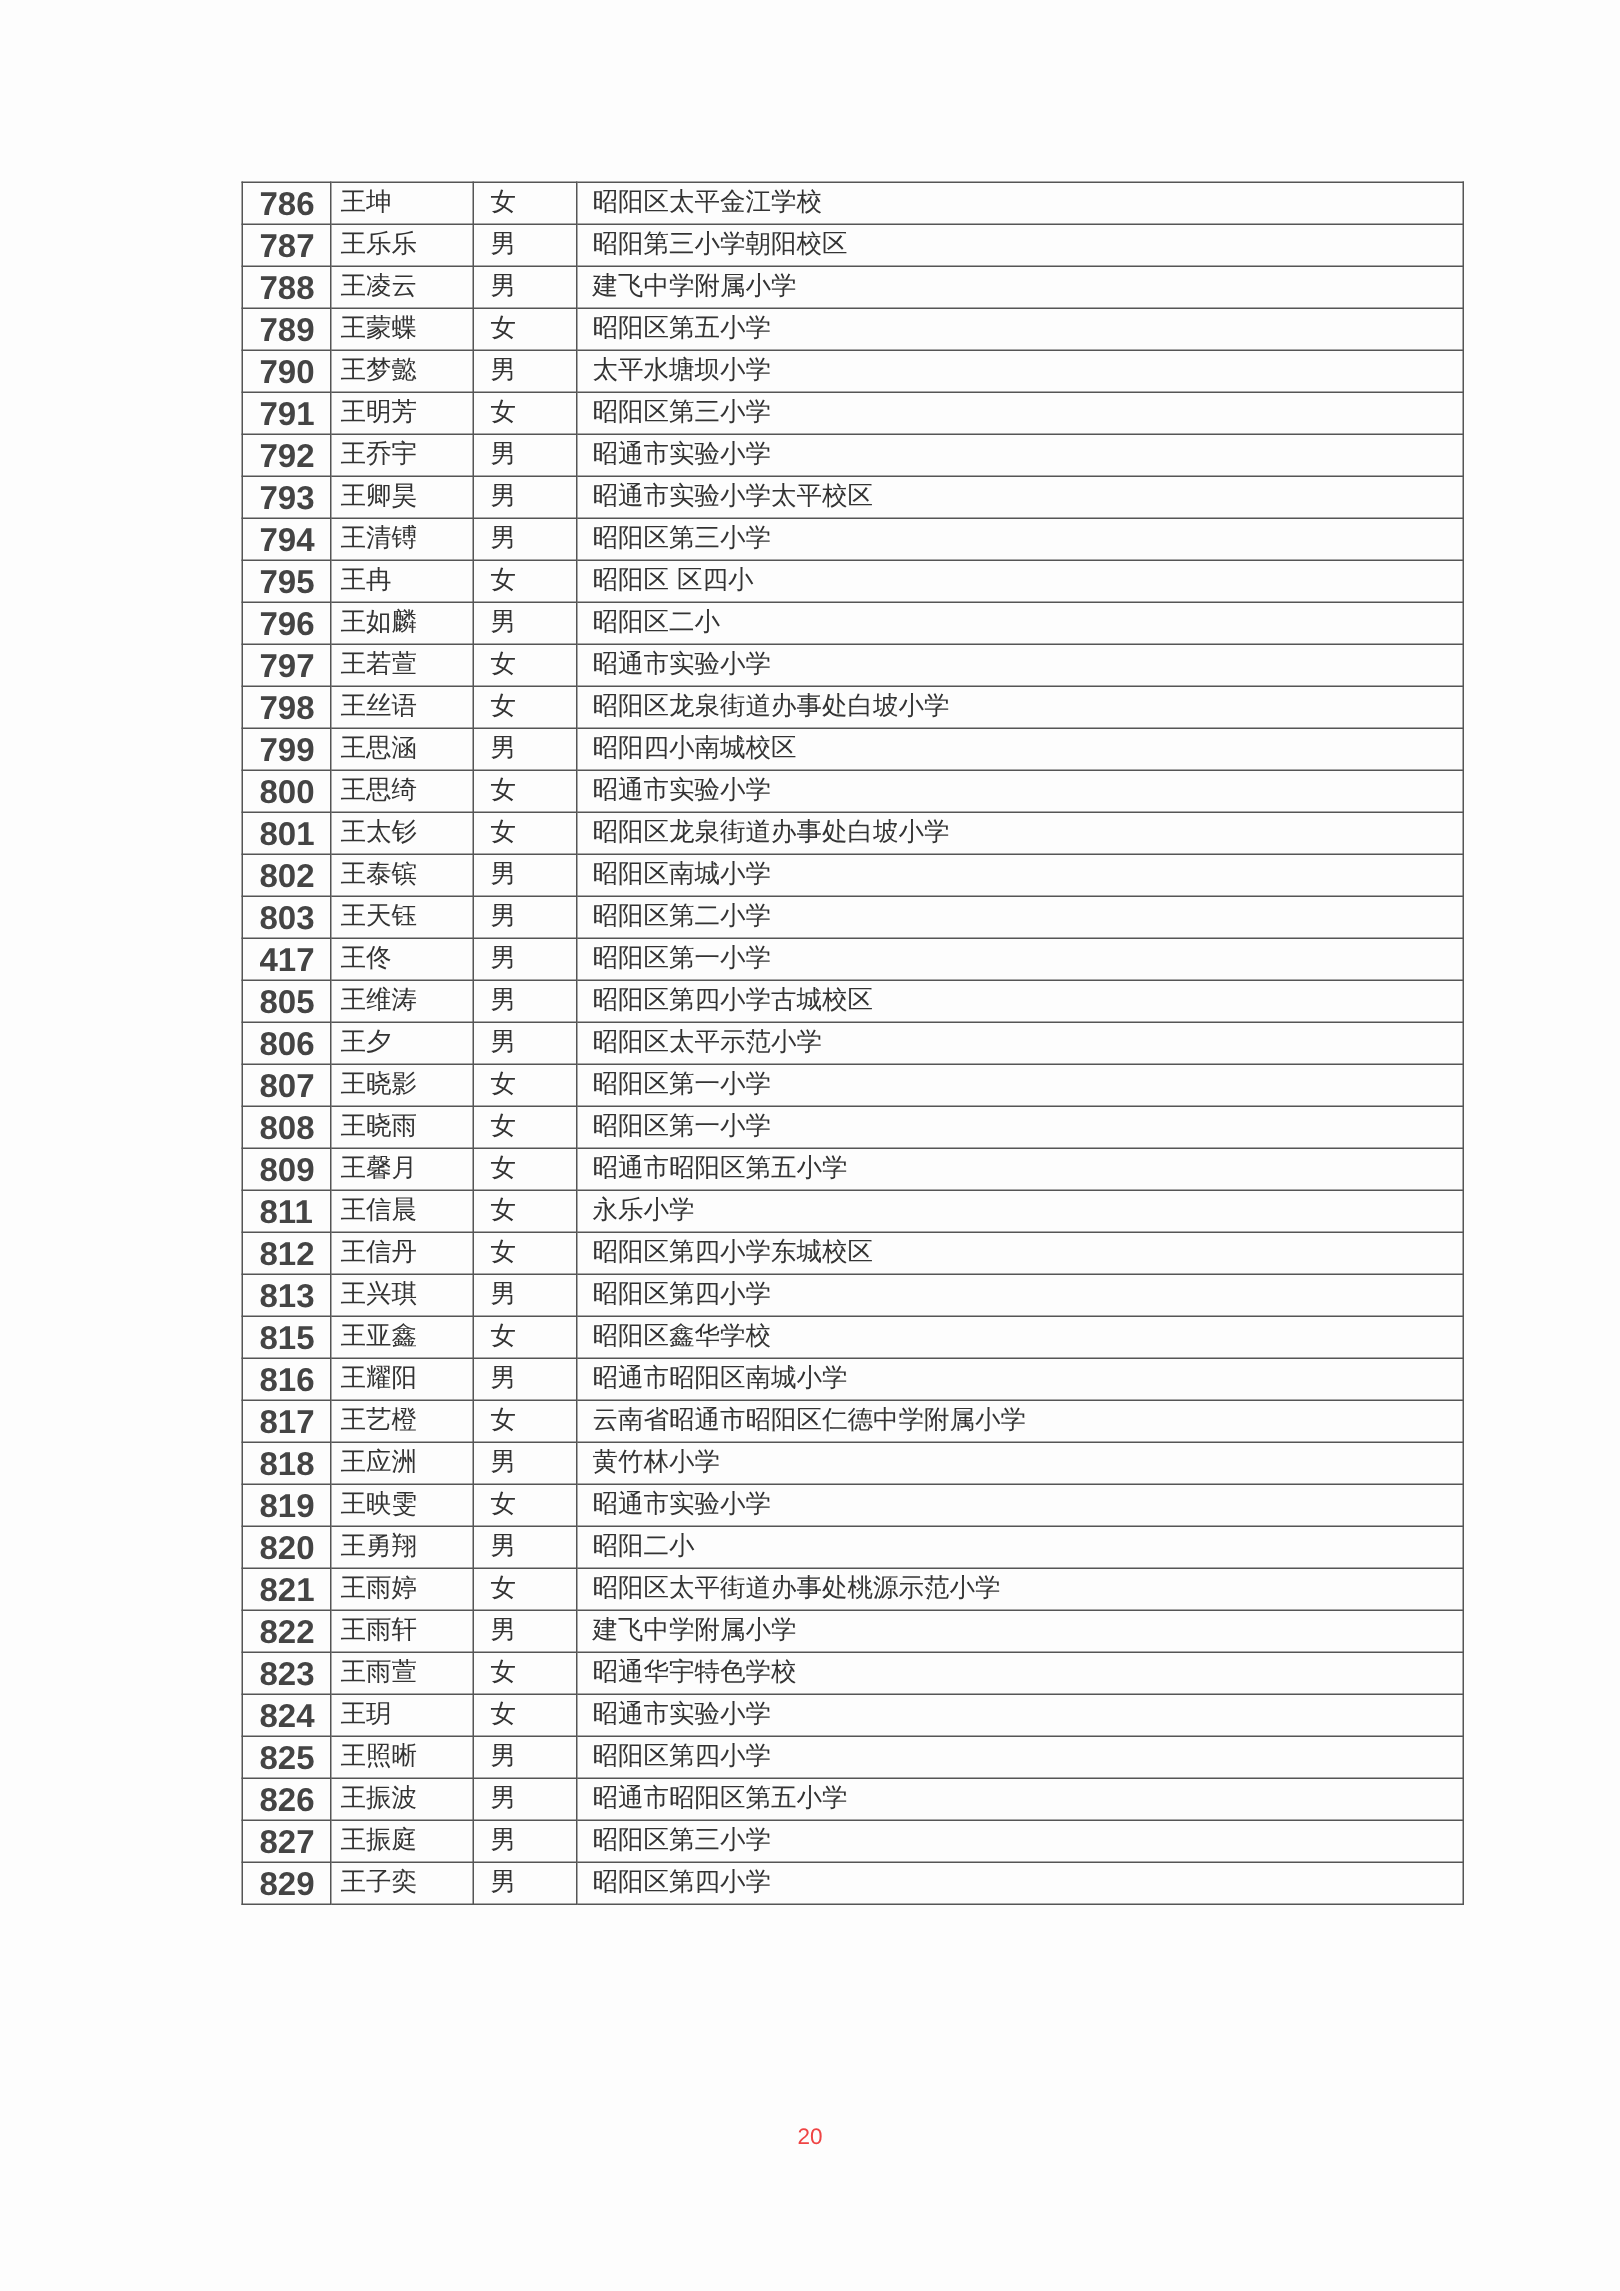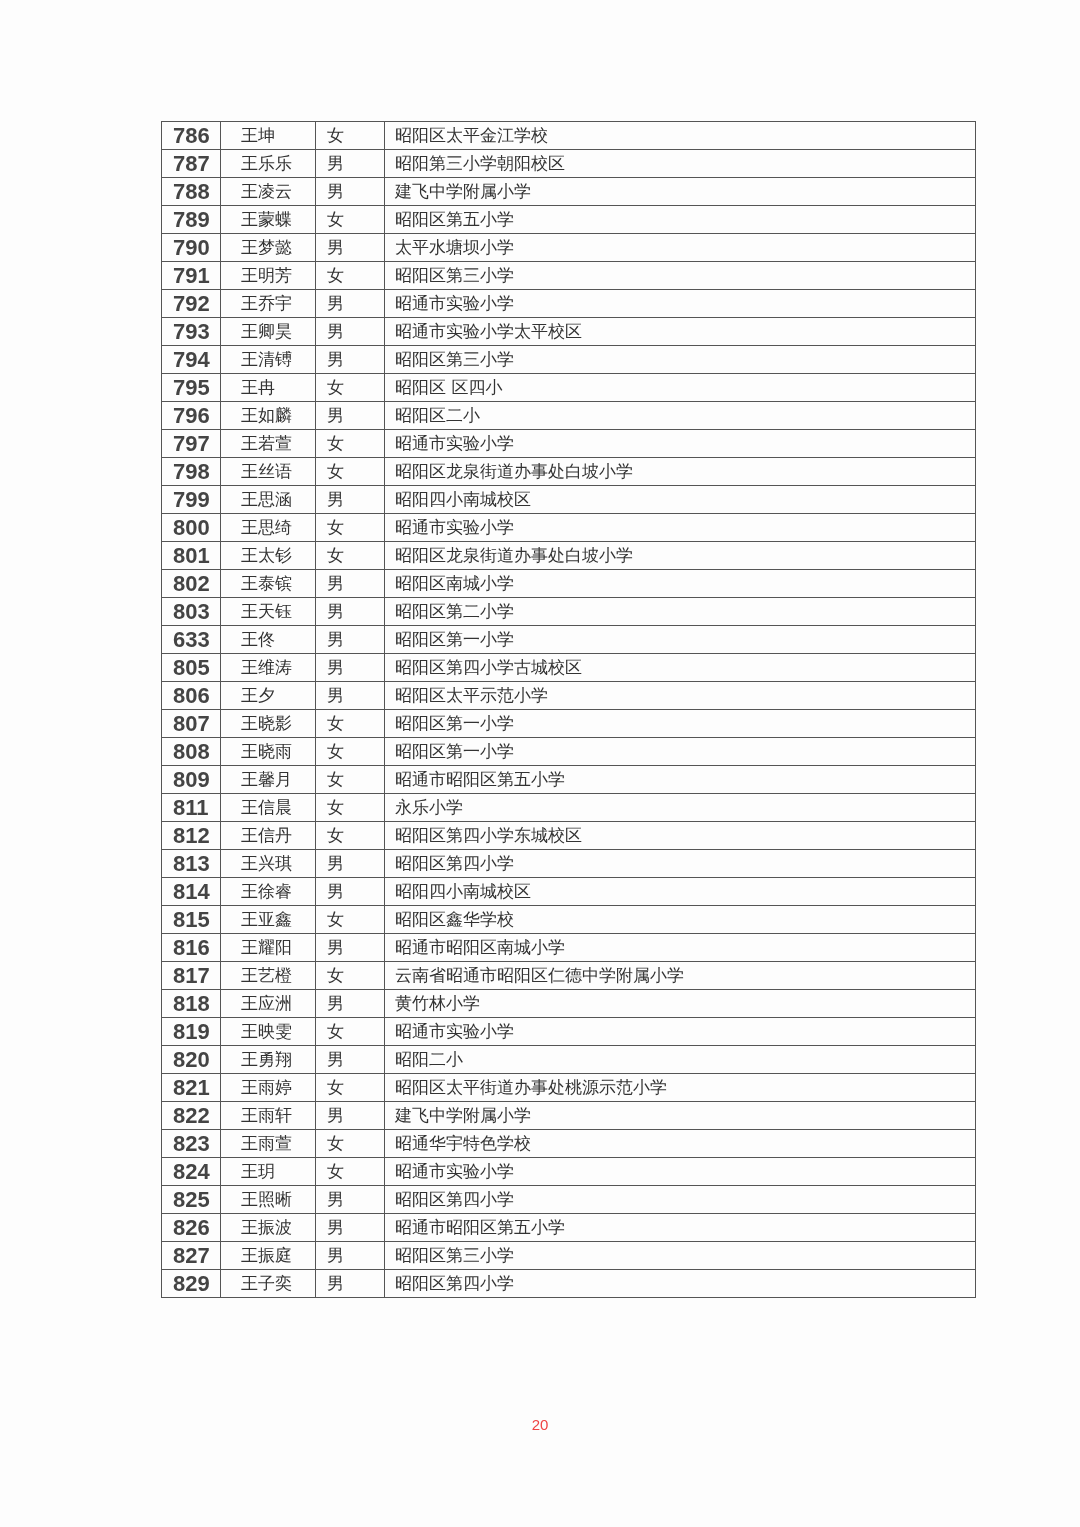--- a/index.html
+++ b/index.html
@@ -31,21 +31,21 @@
     }
     .page-table td.c-no {
       width: 59px;
       padding-left: 11px;
       font-family: "Liberation Sans", sans-serif;
       font-weight: bold;
       font-size: 22px;
       color: #444;
       box-sizing: border-box;
     }
-    .page-table td.c-name { width: 95px; padding-left: 20px; box-sizing: border-box; }
+    .page-table td.c-name { width: 95px; padding-left: 6px; box-sizing: border-box; }
     .page-table td.c-sex { width: 69px; padding-left: 11px; box-sizing: border-box; }
     .page-table td.c-school { padding-left: 10px; box-sizing: border-box; }
     .page-number {
       position: absolute;
       left: 0;
       width: 1080px;
       top: 1416px;
       text-align: center;
       font-family: "Liberation Sans", sans-serif;
       font-size: 15px;
@@ -159,21 +159,21 @@
         <td class="c-sex">男</td>
         <td class="c-school">昭阳区南城小学</td>
       </tr>
       <tr>
         <td class="c-no">803</td>
         <td class="c-name">王天钰</td>
         <td class="c-sex">男</td>
         <td class="c-school">昭阳区第二小学</td>
       </tr>
       <tr>
-        <td class="c-no">633</td>
+        <td class="c-no">417</td>
         <td class="c-name">王佟</td>
         <td class="c-sex">男</td>
         <td class="c-school">昭阳区第一小学</td>
       </tr>
       <tr>
         <td class="c-no">805</td>
         <td class="c-name">王维涛</td>
         <td class="c-sex">男</td>
         <td class="c-school">昭阳区第四小学古城校区</td>
       </tr>
@@ -211,26 +211,20 @@
         <td class="c-no">812</td>
         <td class="c-name">王信丹</td>
         <td class="c-sex">女</td>
         <td class="c-school">昭阳区第四小学东城校区</td>
       </tr>
       <tr>
         <td class="c-no">813</td>
         <td class="c-name">王兴琪</td>
         <td class="c-sex">男</td>
         <td class="c-school">昭阳区第四小学</td>
-      </tr>
-      <tr>
-        <td class="c-no">814</td>
-        <td class="c-name">王徐睿</td>
-        <td class="c-sex">男</td>
-        <td class="c-school">昭阳四小南城校区</td>
       </tr>
       <tr>
         <td class="c-no">815</td>
         <td class="c-name">王亚鑫</td>
         <td class="c-sex">女</td>
         <td class="c-school">昭阳区鑫华学校</td>
       </tr>
       <tr>
         <td class="c-no">816</td>
         <td class="c-name">王耀阳</td>

